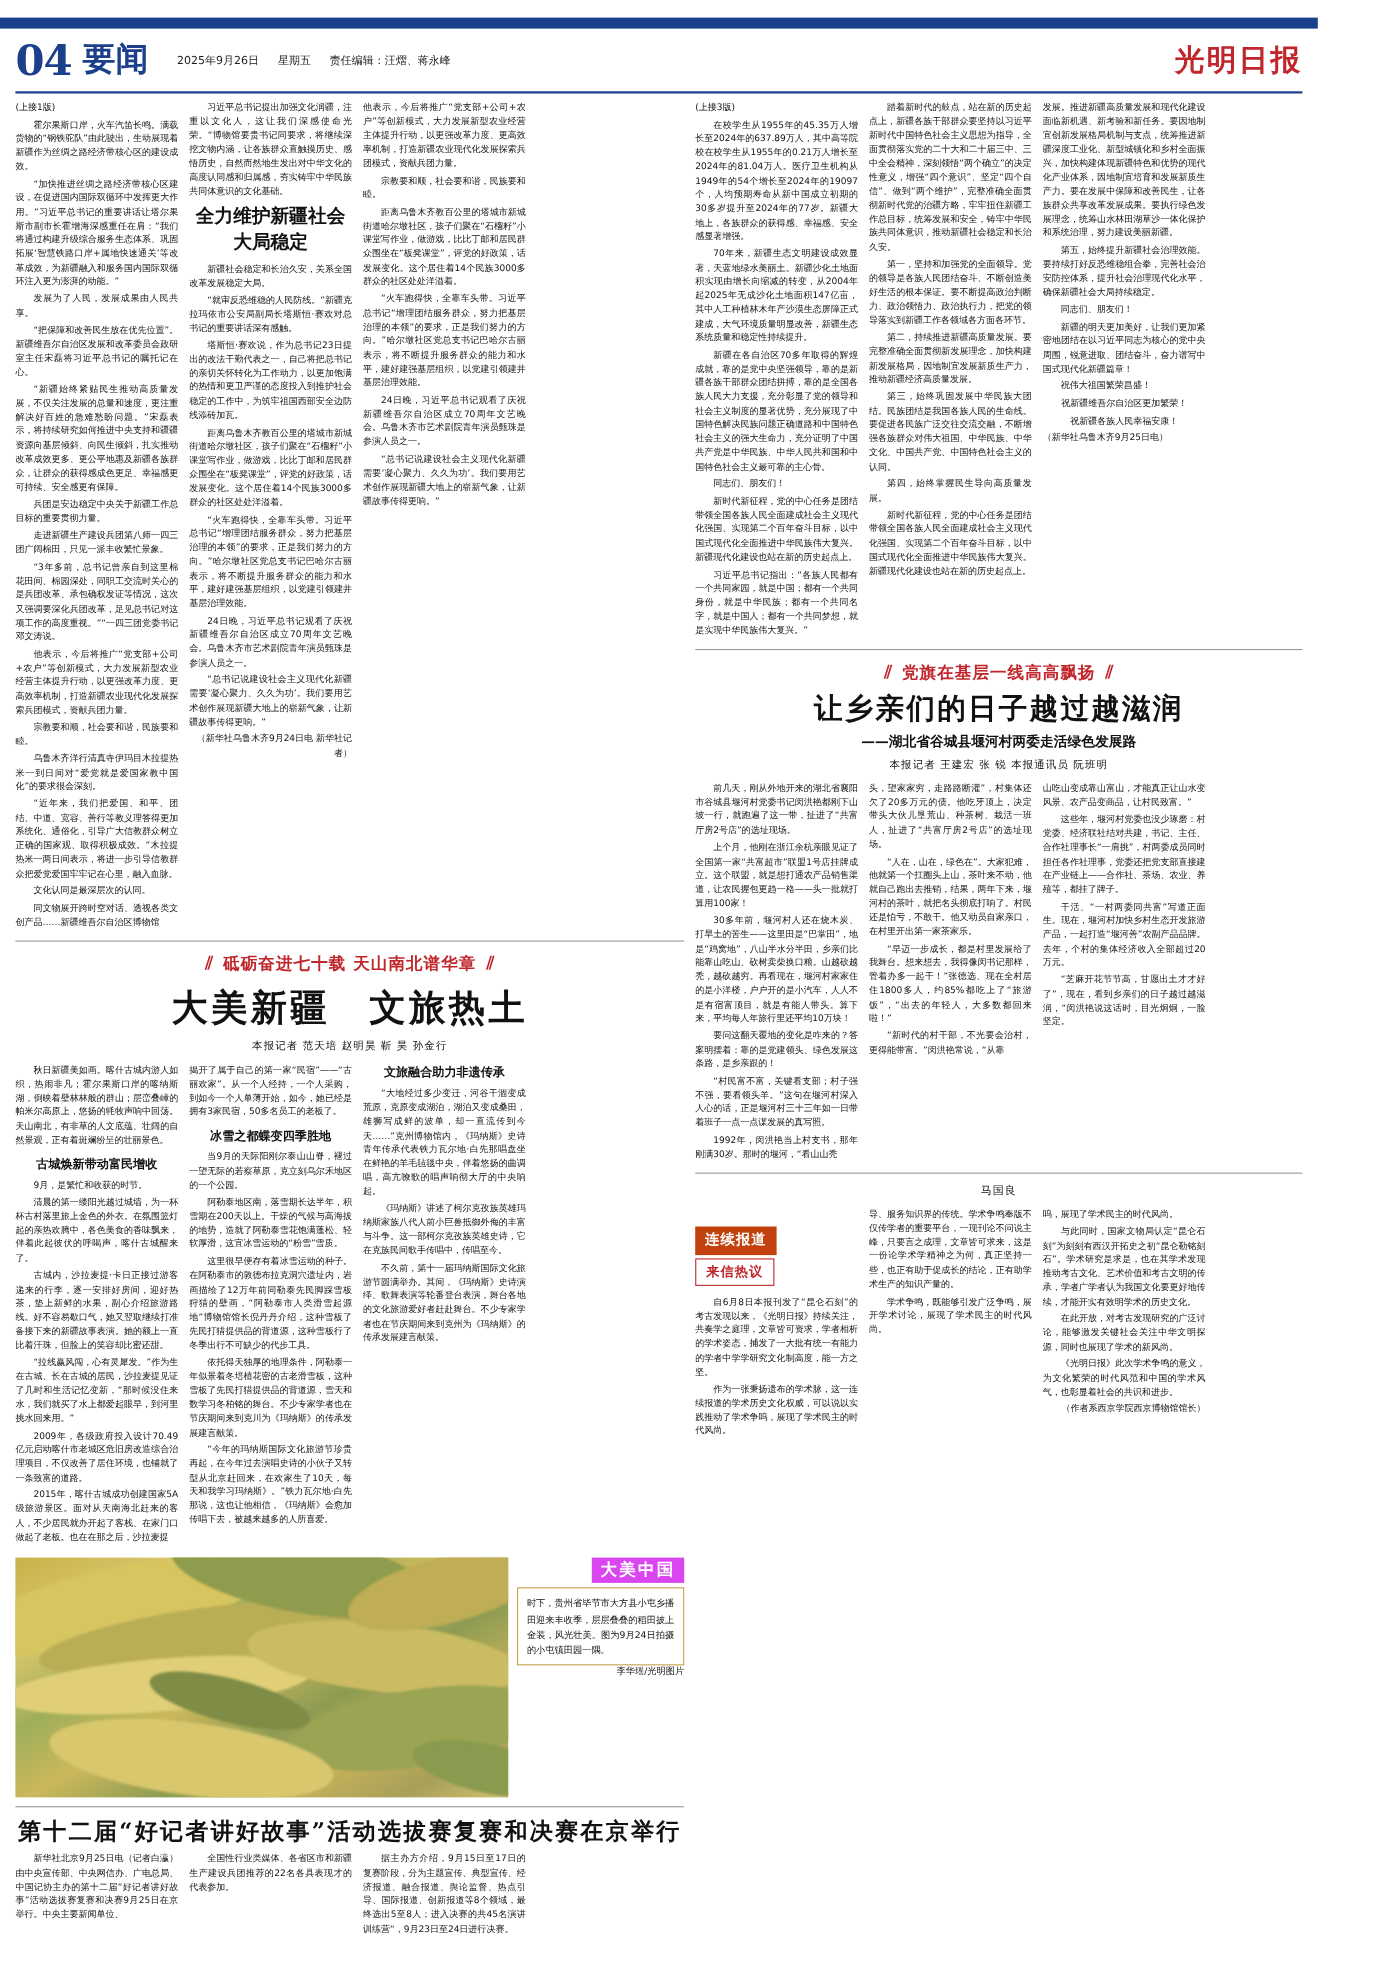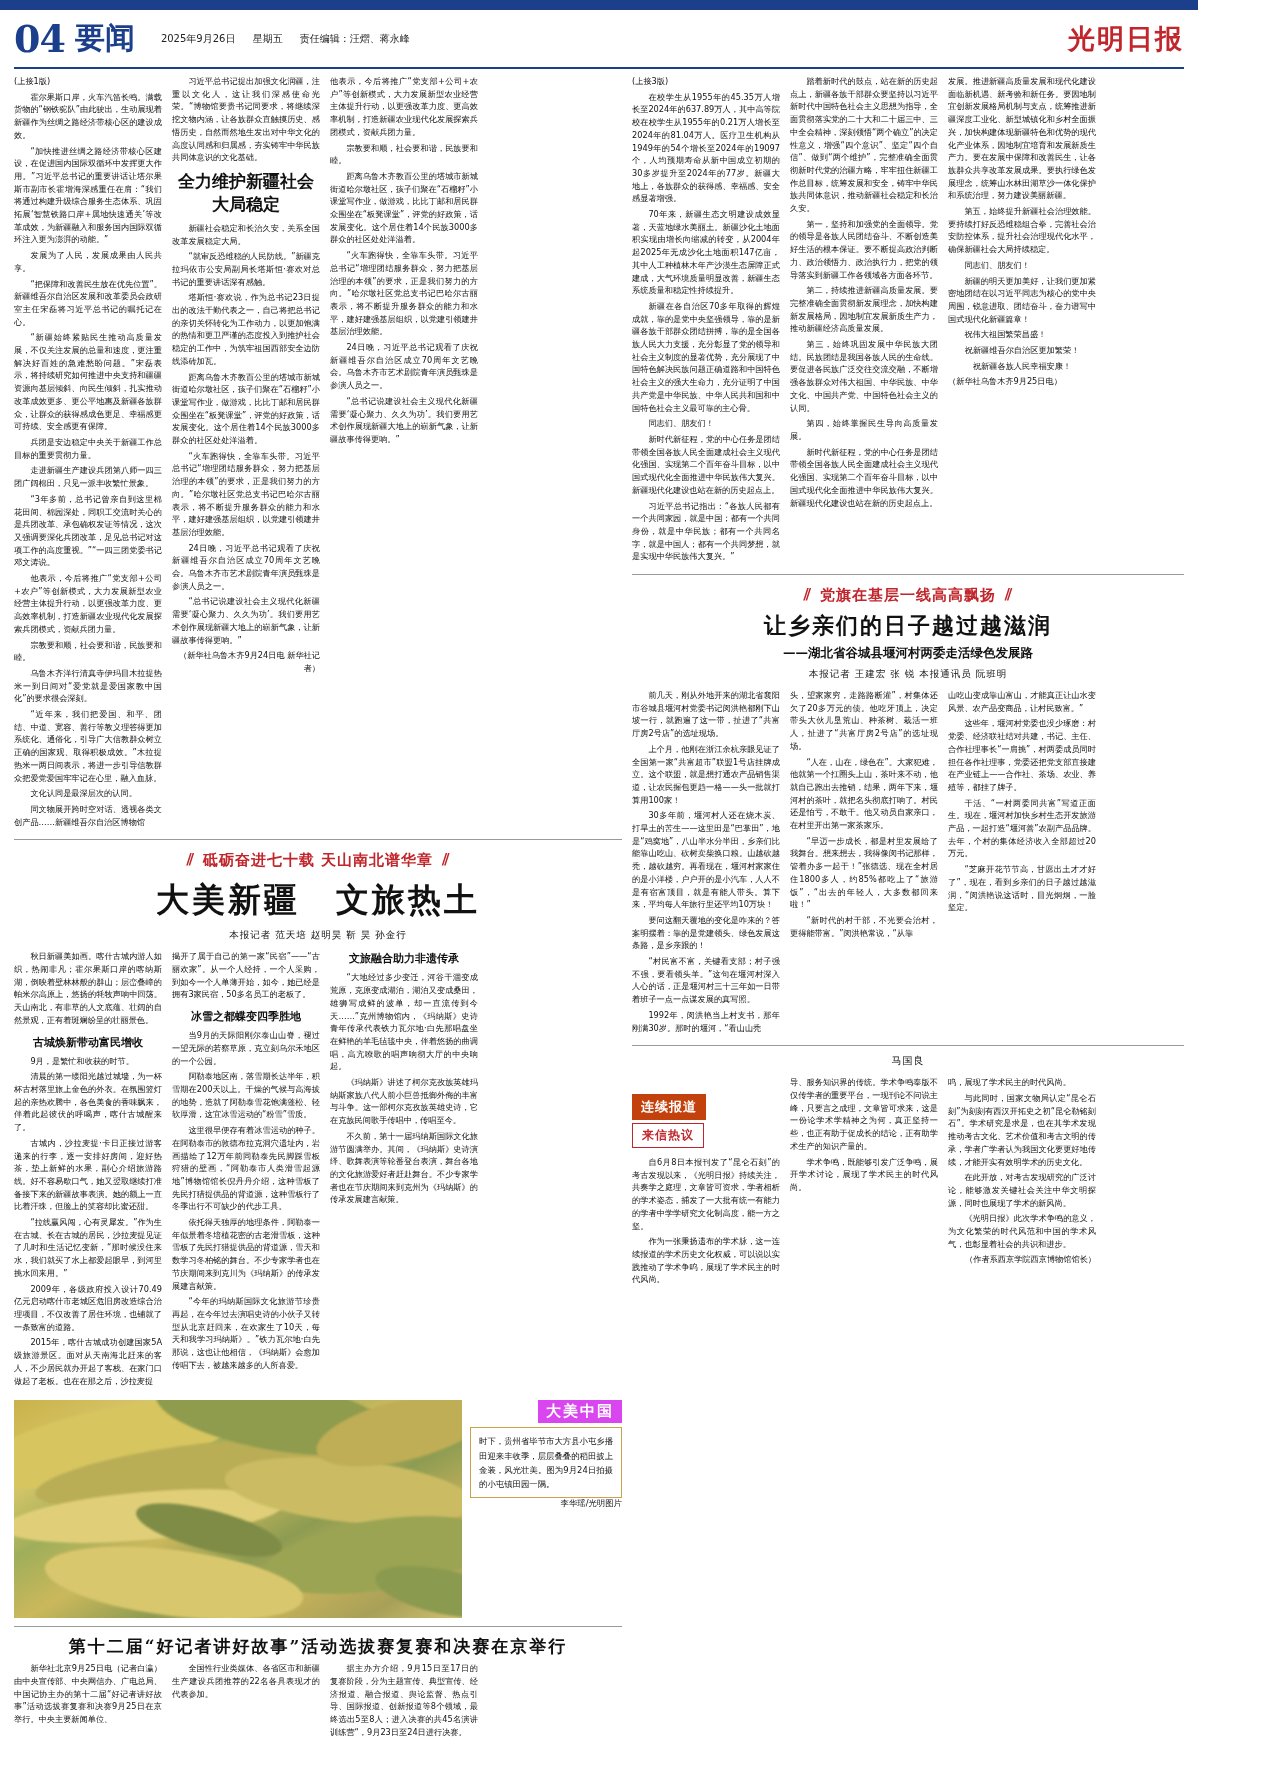--- a/index.html
+++ b/index.html
@@ -7,21 +7,21 @@
   body {
     width: 1262px;
     background: #ffffff;
     font-family: "DejaVu Sans", "Liberation Sans", sans-serif;
     color: #111;
   }
   .page {
     width: 1198px;
     min-height: 1792px;
     position: relative;
-    padding: 0 14px 10px 14px;
+    padding: 16px 14px 10px 14px;
   }
   
   .topbar {
     height: 10px;
     background: #1b3f8b;
     margin: 0 -14px 6px -14px;
   }
   .masthead {
     display: flex;
     align-items: center;
@@ -107,21 +107,21 @@
   .big-title {
     text-align:center;
     font-size: 33px;
     font-weight: bold;
     font-family: "DejaVu Serif","Liberation Serif",serif;
     letter-spacing: 3px;
     margin: 8px 0 6px 0;
   }
   .mid-title {
     text-align:center;
-    font-size: 22px;
+    font-size: 26px;
     font-weight: bold;
     font-family: "DejaVu Serif","Liberation Serif",serif;
     letter-spacing: 2px;
     margin: 6px 0 4px 0;
   }
   .sub-title {
     text-align:center;
     font-size: 12.5px;
     font-weight: bold;
     margin: 4px 0 6px 0;
@@ -301,21 +301,21 @@
           <div class="cap-badge-wrap">
             <span class="cap-badge">大美中国</span>
           </div>
           <div class="photo-caption-box">时下，贵州省毕节市大方县小屯乡播田迎来丰收季，层层叠叠的稻田披上金装，风光壮美。图为9月24日拍摄的小屯镇田园一隅。</div>
           <div class="cap-sign">李华瑶/光明图片</div>
         </div>
       </div>
 
       <hr class="hr-thin">
 
-      <div class="mid-title" style="font-size:17px;">第十二届“好记者讲好故事”活动选拔赛复赛和决赛在京举行</div>
+      <div class="mid-title" style="font-size:21px;">第十二届“好记者讲好故事”活动选拔赛复赛和决赛在京举行</div>
       <div class="cols">
         <div class="col">
           <p>新华社北京9月25日电（记者白瀛）由中央宣传部、中央网信办、广电总局、中国记协主办的第十二届“好记者讲好故事”活动选拔赛复赛和决赛9月25日在京举行。中央主要新闻单位、</p>
         </div>
         <div class="col">
           <p>全国性行业类媒体、各省区市和新疆生产建设兵团推荐的22名各具表现才的代表参加。</p>
         </div>
         <div class="col">
           <p>据主办方介绍，9月15日至17日的复赛阶段，分为主题宣传、典型宣传、经济报道、融合报道、舆论监督、热点引导、国际报道、创新报道等8个领域，最终选出5至8人；进入决赛的共45名演讲训练营“，9月23日至24日进行决赛。</p>
         </div>

